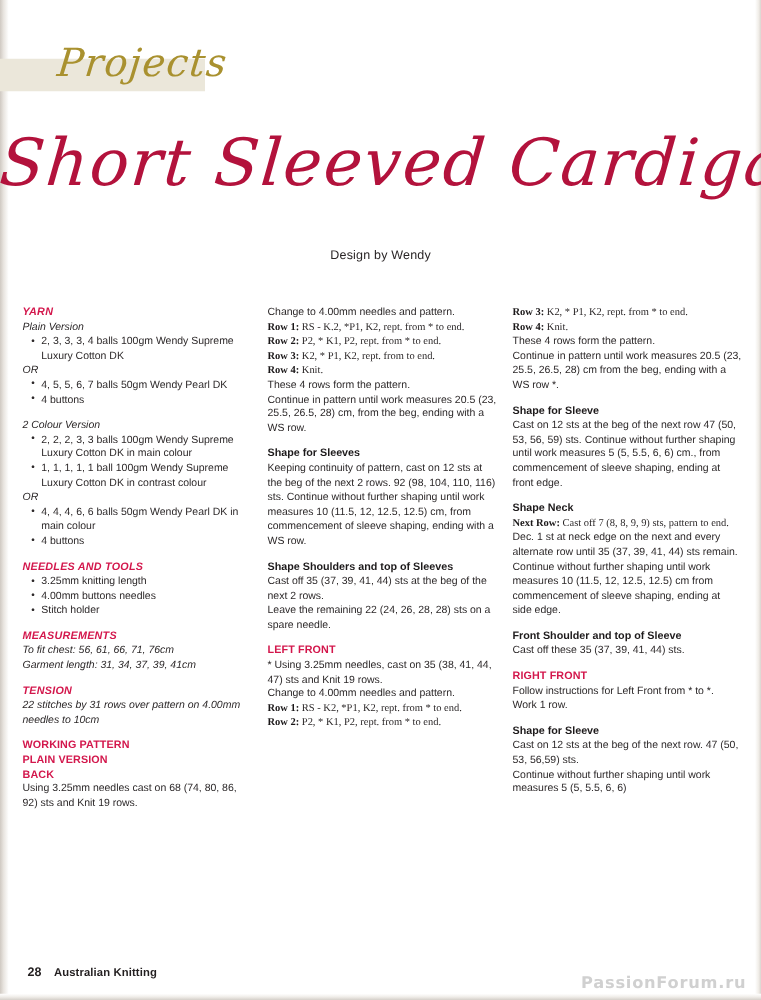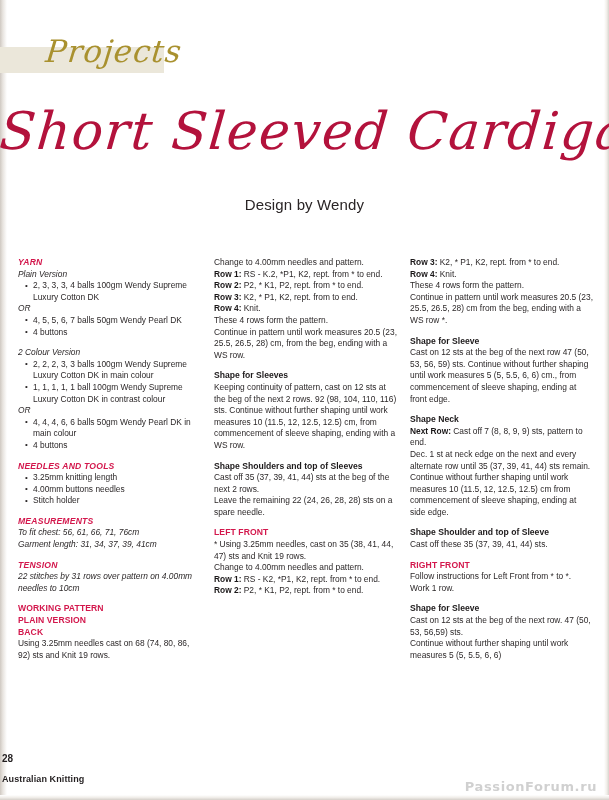--- a/index.html
+++ b/index.html
@@ -88,40 +88,39 @@
     top: 196px;
     text-align: center;
   }
   #subtitle-line {
     font-size: 11.5px;
     line-height: 17px;
     color: #2a2526;
     letter-spacing: 0.15px;
   }
   #design-credit {
-    font-size: 15px;
+    font-size: 10px;
     line-height: 17px;
     color: #2a2526;
     letter-spacing: 0.15px;
   }
 
   
   #columns {
     position: absolute;
     left: 18px;
     top: 244px;
     width: 576px;
     display: flex;
     gap: 13px;
     align-items: flex-start;
   }
   .column {
     width: 183px;
     flex: 0 0 183px;
-    margin-top: 13px;
   }
 
   .col-body {
     font-size: 8.4px;
     line-height: 11.6px;
     color: #2c2829;
   }
   .sec-head {
     color: #d3174c;
     font-weight: bold;
@@ -161,32 +160,31 @@
   }
   ul.bullets li::before {
     content: "•";
     position: absolute;
     left: -2px;
     top: -0.5px;
     font-style: normal;
     font-size: 8px;
   }
 
-  .rowline { font-size: 8.4px; line-height: 11.6px; }
+  .rowline { font-size: 8.4px; line-height: 11.6px; font-family: Liberation Serif, serif; }
   .rowline b { font-weight: bold; color: #1a1718; }
 
   
   #footer {
     position: absolute;
-    left: 2px;
+    left: 22px;
     bottom: 16px;
     display: flex;
     align-items: baseline;
     gap: 10px;
-    flex-direction: column;
   }
   #page-number {
     font-size: 10px;
     font-weight: bold;
     color: #231f20;
   }
   #magazine-name {
     font-size: 9px;
     font-weight: bold;
     color: #231f20;
@@ -327,21 +325,21 @@
       <div class="para">Cast on 12 sts at the beg of the next row 47 (50, 53, 56, 59) sts. Continue without further shaping until work measures 5 (5, 5.5, 6, 6) cm., from commencement of sleeve shaping, ending at front edge.</div>
 
       <div class="gap"></div>
 
       <div class="sub-head">Shape Neck</div>
       <div class="rowline"><b>Next Row:</b><span> Cast off 7 (8, 8, 9, 9) sts, pattern to end.</span></div>
       <div class="para">Dec. 1 st at neck edge on the next and every alternate row until 35 (37, 39, 41, 44) sts remain. Continue without further shaping until work measures 10 (11.5, 12, 12.5, 12.5) cm from commencement of sleeve shaping, ending at side edge.</div>
 
       <div class="gap"></div>
 
-      <div class="sub-head">Shape Shoulder and top of Sleeve</div>
+      <div class="sub-head">Front Shoulder and top of Sleeve</div>
       <div class="para">Cast off these 35 (37, 39, 41, 44) sts.</div>
 
       <div class="gap"></div>
 
       <div class="sec-head">RIGHT FRONT</div>
       <div class="para">Follow instructions for Left Front from * to *.</div>
       <div class="para">Work 1 row.</div>
 
       <div class="gap"></div>
 

